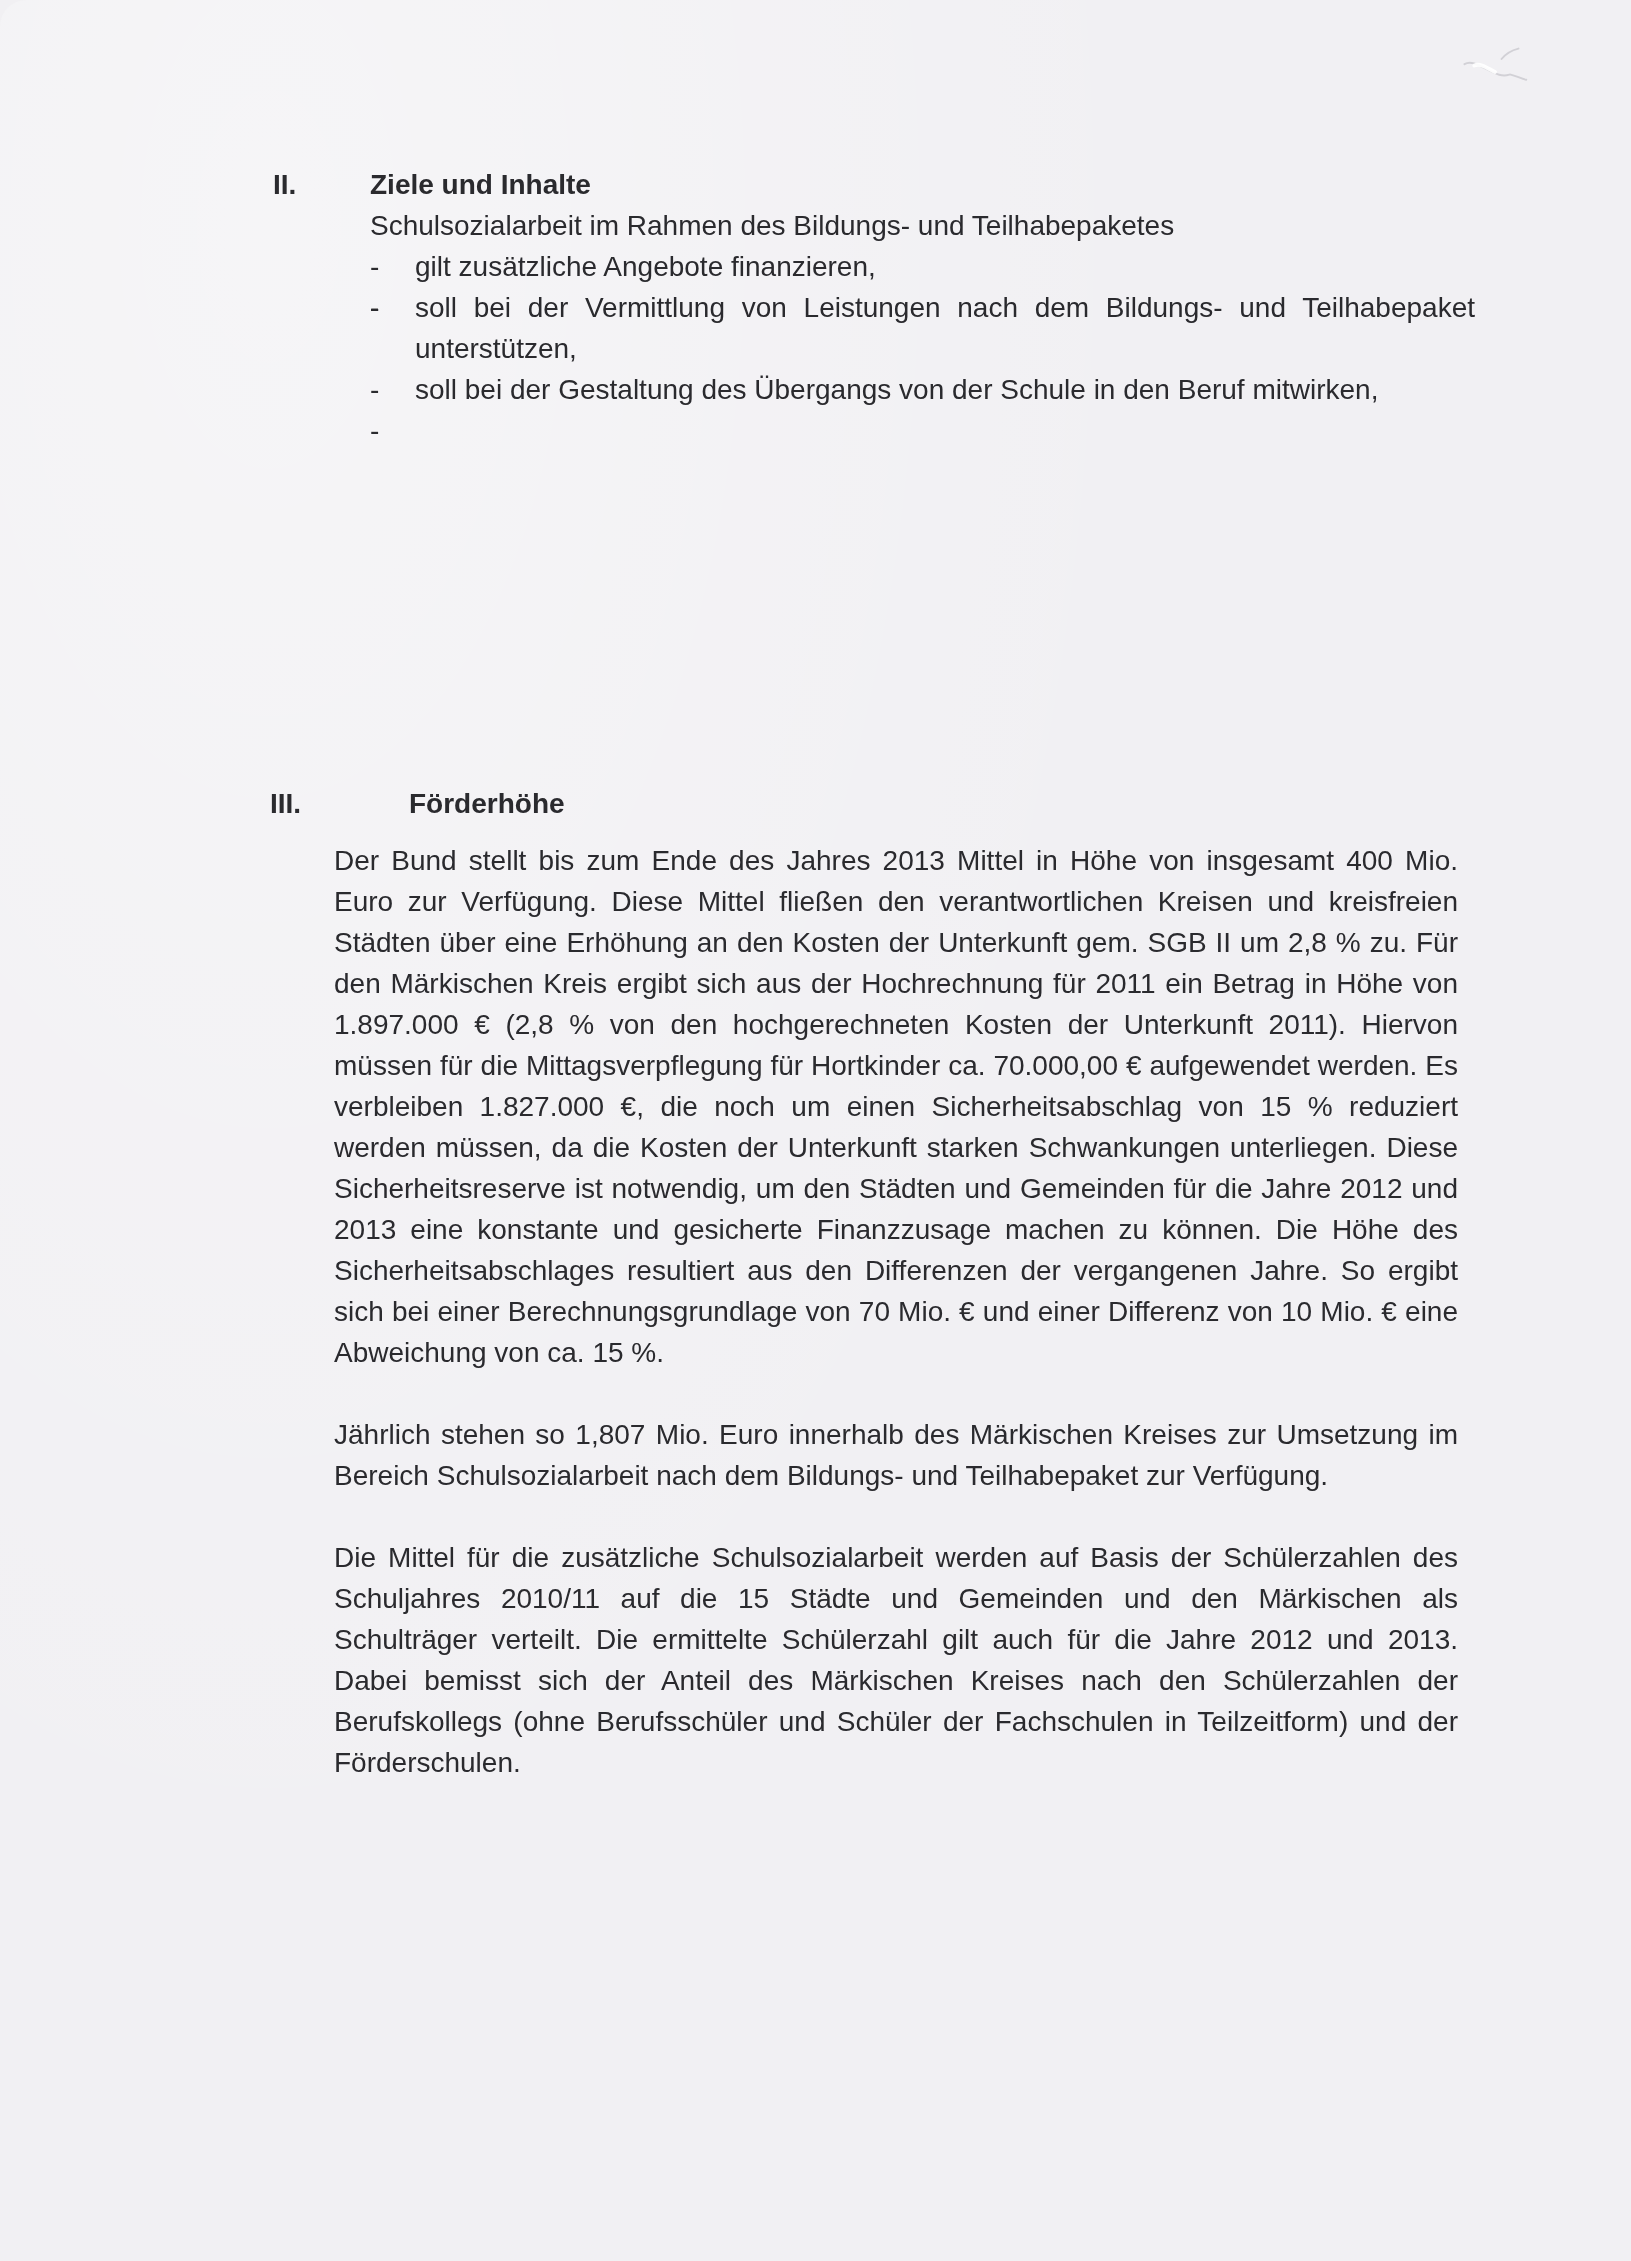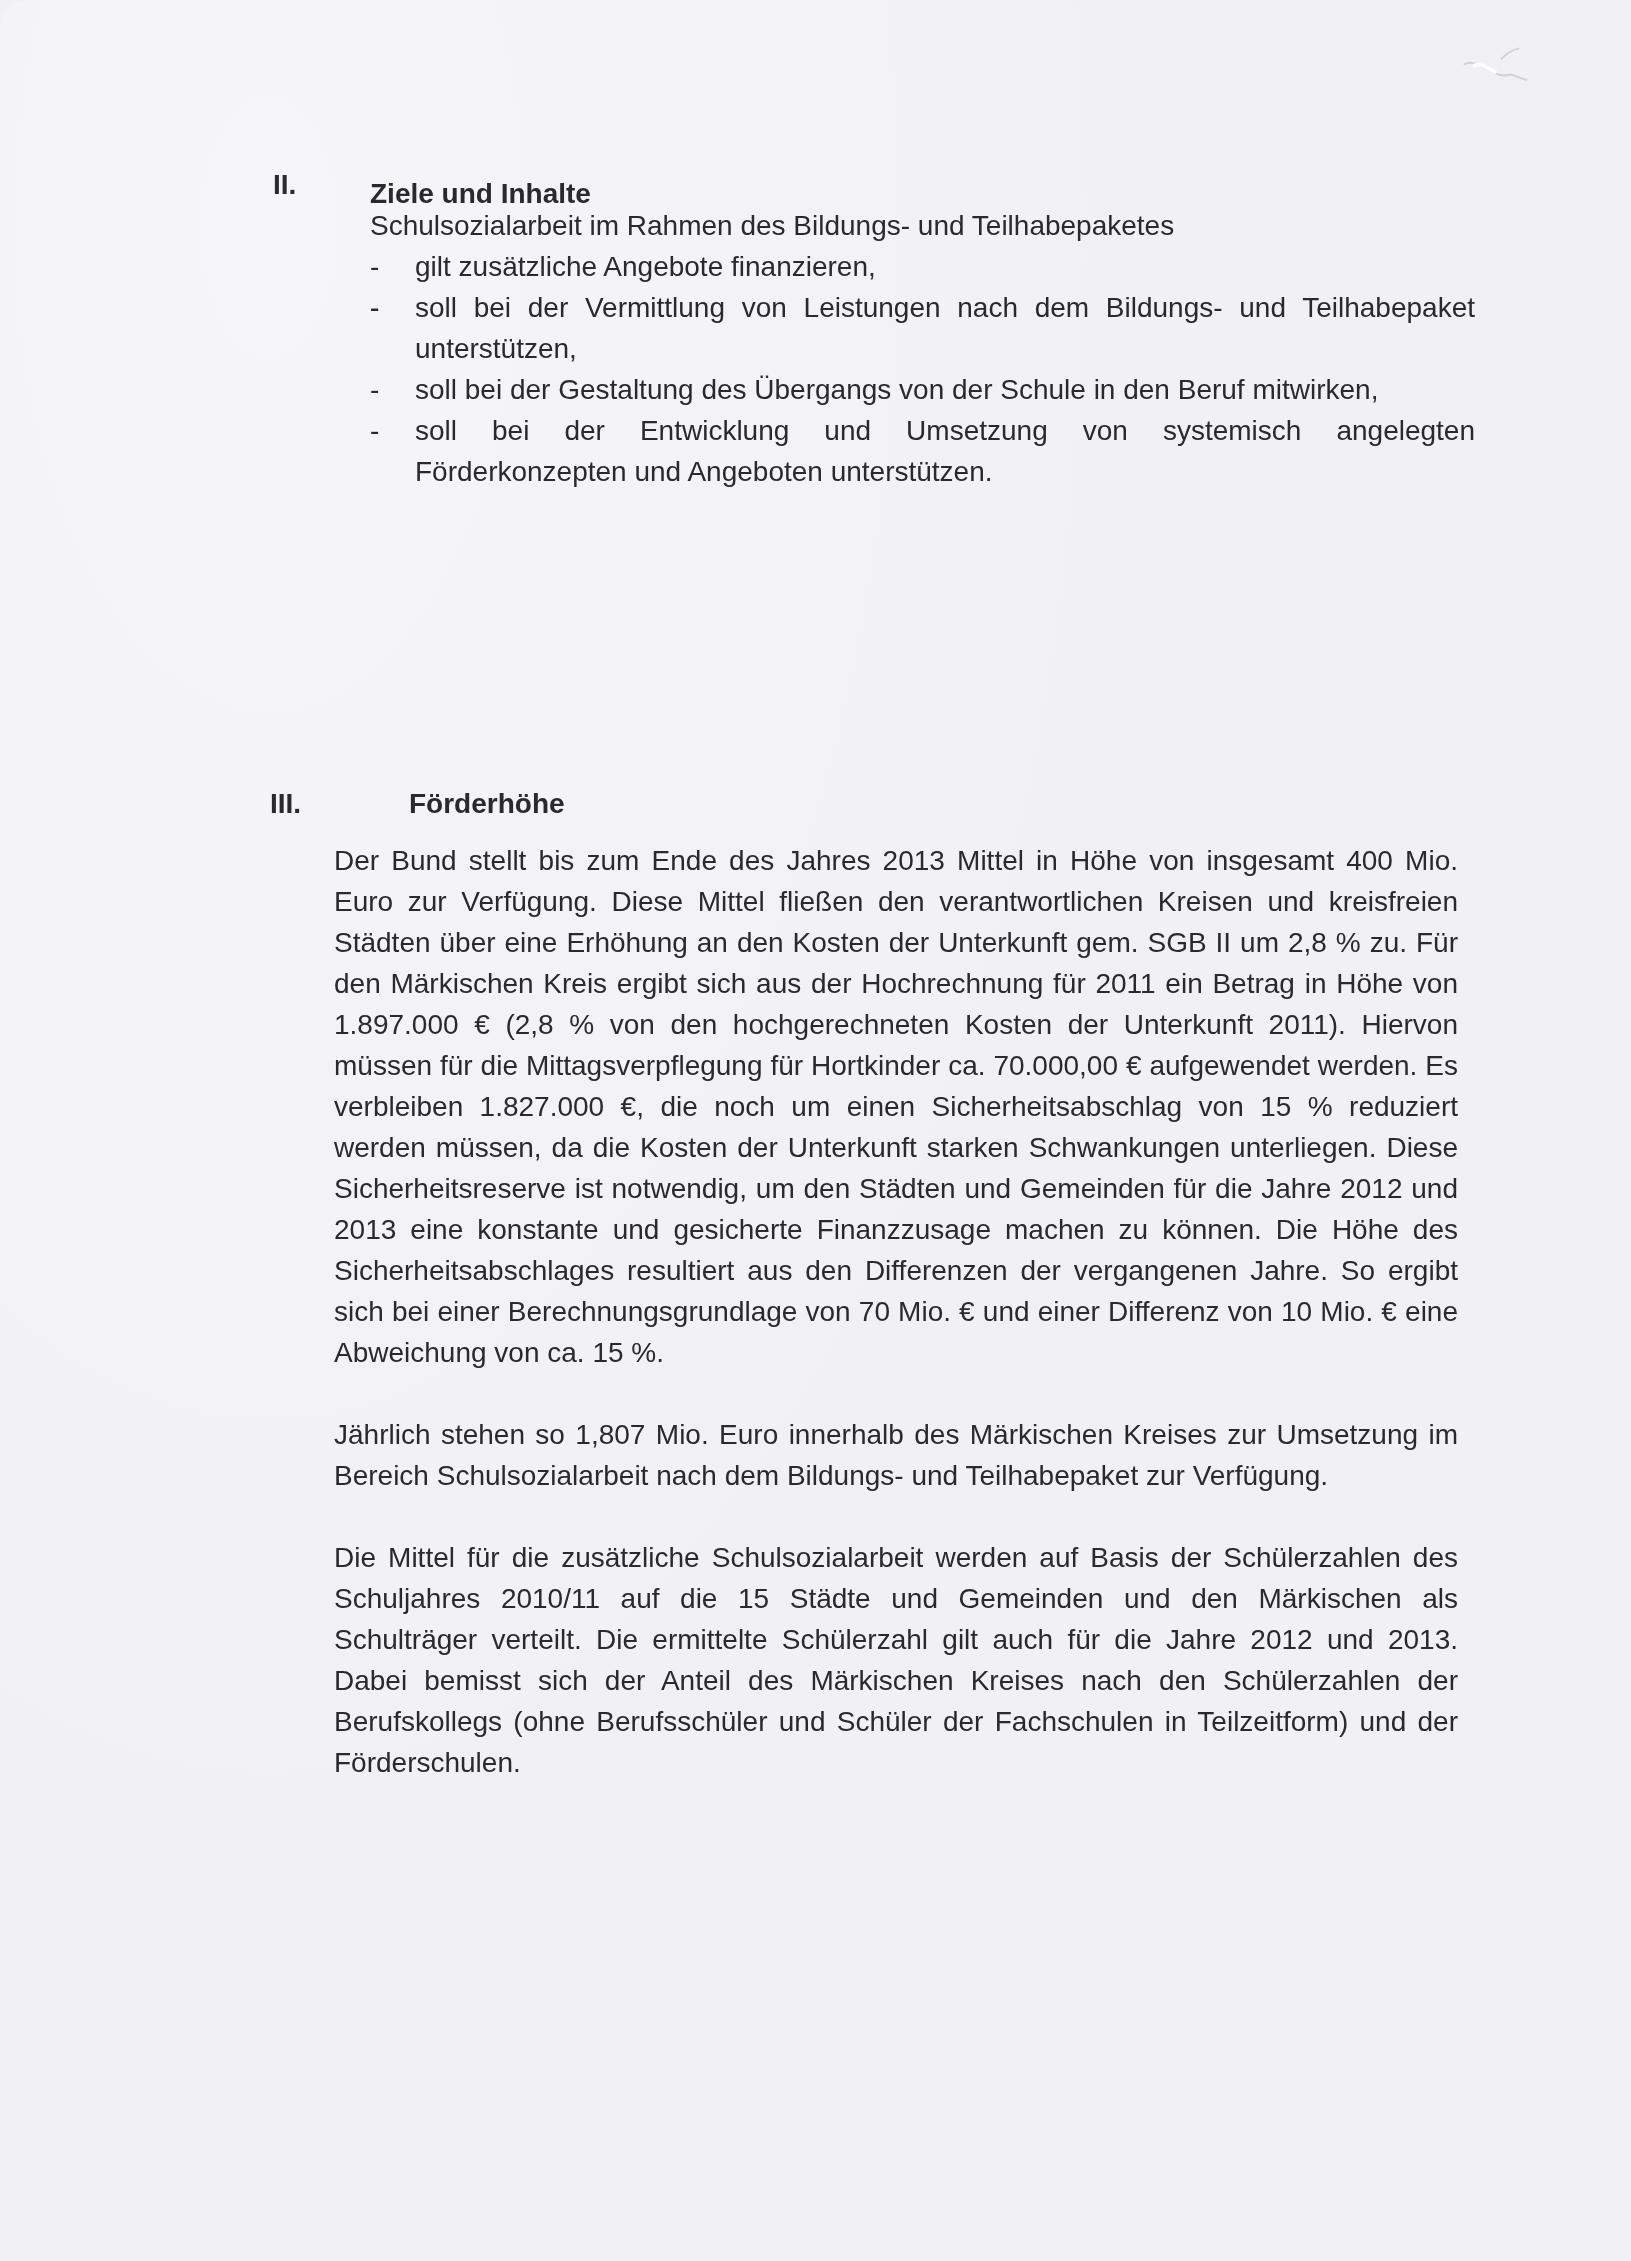--- a/index.html
+++ b/index.html
@@ -90,21 +90,21 @@
 
 <div class="page">
 
   <svg class="staple-mark" viewBox="0 0 110 60">
     <path d="M5 28 C15 22, 28 30, 40 36 C52 42, 62 48, 74 44 M62 20 C70 10, 80 6, 88 4 M76 44 C84 46, 92 50, 100 52" fill="none" stroke="#d2d1d6" stroke-width="3" stroke-linecap="round"></path>
     <path d="M20 30 C30 26, 40 34, 52 40" fill="none" stroke="#ffffff" stroke-width="6" stroke-linecap="round" opacity="0.9"></path>
   </svg>
 
   <div class="section" style="top:164px;">
     <span class="sec-num" style="left:273px; top:0;">II.</span>
-    <span class="sec-title" style="left:370px; top:9px;">Ziele und Inhalte</span>
+    <span class="sec-title" style="left:370px; top:0;">Ziele und Inhalte</span>
     <div class="intro" style="left:370px; top:41px;">Schulsozialarbeit im Rahmen des Bildungs- und Teilhabepaketes</div>
 
     <ul class="bullets" style="left:370px; top:82px; width:1105px;">
       <li class="bullet">
         <span class="dash">-</span>
         <span>gilt zusätzliche Angebote finanzieren,</span>
       </li>
       <li class="bullet">
         <span class="dash">-</span>
       </li>
@@ -114,21 +114,20 @@
       <li class="bullet">
         <span class="dash">-</span>
         <span>soll bei der Vermittlung von Leistungen nach dem Bildungs- und Teilhabepaket unterstützen,</span>
       </li>
       <li class="bullet">
         <span class="dash">-</span>
         <span>soll bei der Gestaltung des Übergangs von der Schule in den Beruf mitwirken,</span>
       </li>
       <li class="bullet">
         <span class="dash">-</span>
-        <span>soll bei der Entwicklung und Umsetzung von systemisch angelegten Förderkonzepten und Angeboten unterstützen.</span>
       </li>
     </ul>
   </div>
 
   <div class="section" style="top:783px;">
     <span class="sec-num" style="left:270px; top:0;">III.</span>
     <span class="sec-title" style="left:378px; top:0;margin-left:31px;">Förderhöhe</span>
 
     <div class="body-text" style="left:318px; top:41px; width:1156px;">
       <p class="para last-line-left">Der Bund stellt bis zum Ende des Jahres 2013 Mittel in Höhe von insgesamt 400 Mio. Euro zur Verfügung. Diese Mittel fließen den verantwortlichen Kreisen und kreisfreien Städten über eine Erhöhung an den Kosten der Unterkunft gem. SGB II um 2,8 % zu. Für den Märkischen Kreis ergibt sich aus der Hochrechnung für 2011 ein Betrag in Höhe von 1.897.000 € (2,8 % von den hochgerechneten Kosten der Unterkunft 2011). Hiervon müssen für die Mittagsverpflegung für Hortkinder ca. 70.000,00 € aufgewendet werden. Es verbleiben 1.827.000 €, die noch um einen Sicherheitsabschlag von 15 % reduziert werden müssen, da die Kosten der Unterkunft starken Schwankungen unterliegen. Diese Sicherheitsreserve ist notwendig, um den Städten und Gemeinden für die Jahre 2012 und 2013 eine konstante und gesicherte Finanzzusage machen zu können. Die Höhe des Sicherheitsabschlages resultiert aus den Differenzen der vergangenen Jahre. So ergibt sich bei einer Berechnungsgrundlage von 70 Mio. € und einer Differenz von 10 Mio. € eine Abweichung von ca. 15 %.</p>

